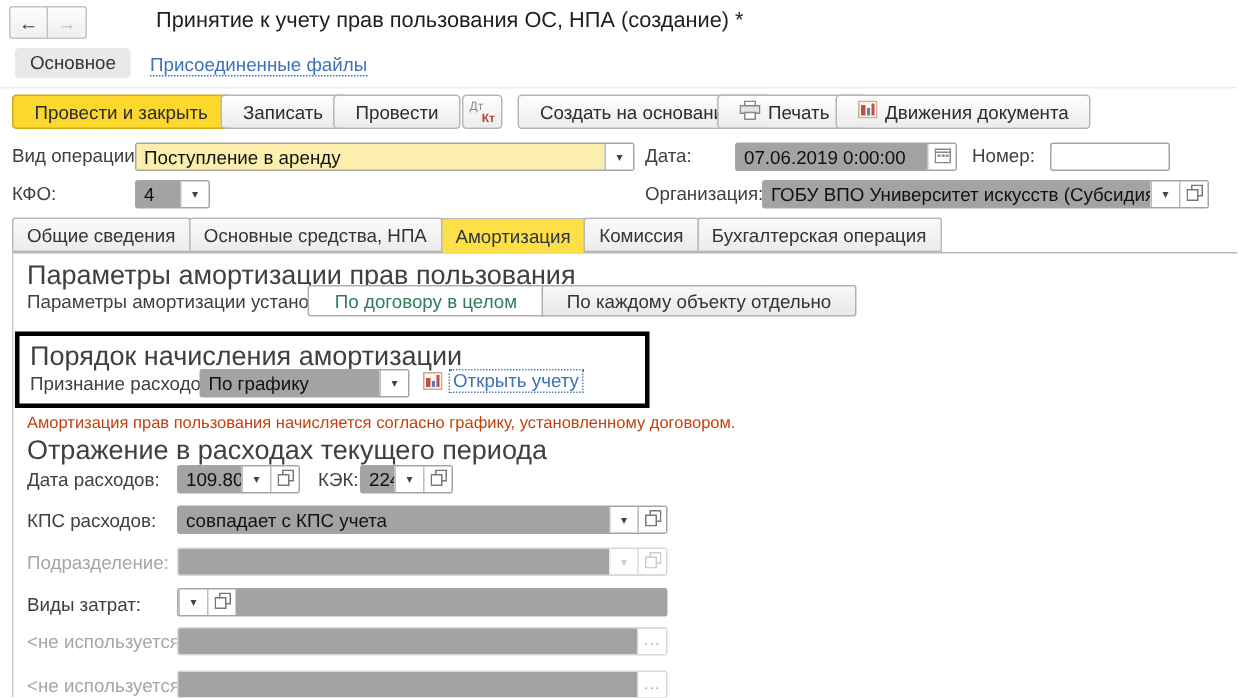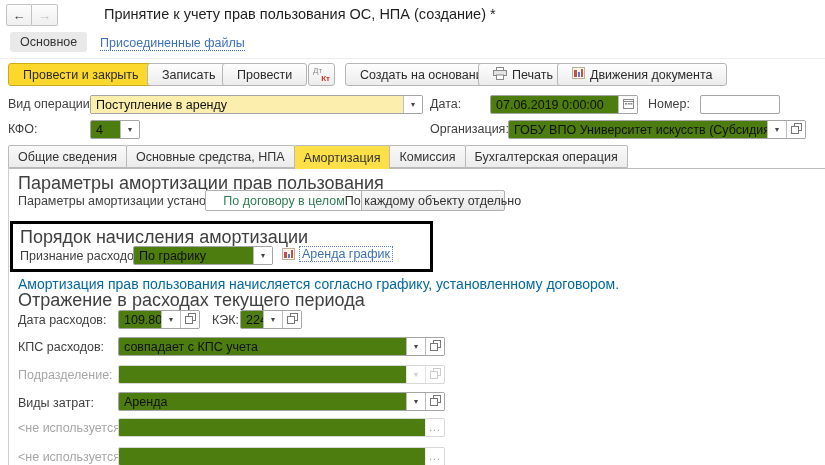--- a/index.html
+++ b/index.html
@@ -20,21 +20,21 @@
        background:linear-gradient(#fefefe,#ececec);border:1px solid #b6b6b6;border-radius:3px;color:#2b2b2b;
        font-size:12.5px;white-space:nowrap;cursor:pointer;}
   .btn.primary{background:#fcd82d;border-color:#cfa91c;}
   .dd-glyph{font-size:8px;color:#555;}
   .dtkt{width:27px;padding:0;position:relative;}
   .dtkt .dt{position:absolute;top:2px;left:4px;font-size:8px;color:#8a8a8a;}
   .dtkt .kt{position:absolute;bottom:2px;right:4px;font-size:8px;color:#c0392b;font-weight:bold;}
   
   .lbl{color:#404040;white-space:nowrap;}
   .lbl.dis{color:#a6a6a6;}
-  .combo{display:flex;align-items:stretch;box-sizing:border-box;height:19px;background:#4d7c0f;
+  .combo{display:flex;align-items:stretch;box-sizing:border-box;height:19px;background:#a3a3a3;
          border:1px solid #a5a5a5;border-radius:2px;}
   .combo .txt{flex:1;display:flex;align-items:center;padding:0 5px;white-space:nowrap;overflow:hidden;color:#111;}
   .combo .seg{width:18px;display:flex;align-items:center;justify-content:center;border-left:1px solid #bdbdbd;
               background:#fff;cursor:pointer;}
   .combo .seg .dd-glyph{font-size:8px;color:#444;}
   .combo.yellow .txt{background:#fcefae;}
   .combo.disabled{border-color:#d8d8d8;}
   .combo.disabled .txt{color:#b4b4b4;}
   .combo.disabled .seg{border-left-color:#e6e6e6;}
   .combo.disabled .seg .dd-glyph{color:#ccc;}
@@ -50,21 +50,21 @@
        border-radius:2px 2px 0 0;font-size:12.5px;color:#333;cursor:pointer;white-space:nowrap;}
   .tab:first-child{margin-left:0;}
   .tab.active{background:#fde047;height:24px;border-bottom:none;position:relative;z-index:3;}
   .panel{border-top:1px solid #b9b9b9;border-left:1px solid #cfcfcf;background:#fff;}
   .ghead{color:#404040;font-size:18px;white-space:nowrap;}
   .toggle{box-sizing:border-box;height:21px;display:inline-flex;align-items:center;justify-content:center;
           border:1px solid #b0b0b0;font-size:12.5px;cursor:pointer;white-space:nowrap;}
   .toggle.sel{background:#fff;color:#2e7d54;border-radius:2px 0 0 2px;}
   .toggle.unsel{background:linear-gradient(#f7f7f7,#e9e9e9);color:#333;margin-left:-1px;border-radius:0 2px 2px 0;}
   .hl-box{border:3px solid #000;box-sizing:border-box;pointer-events:none;}
-  .hint{font-size:14px;color:#0369a1;white-space:nowrap;}
+  .hint{font-size:11px;color:#c2410c;white-space:nowrap;}
   .linkfocus{border:1px dotted #5a82b4;padding:0 2px;}
 </style>
 </head>
 <body>
 
 <div id="win">
 
   
   <div class="abs" style="left:6px;top:4px;">
     <button class="nav-btn back">
@@ -180,39 +180,39 @@
     <div class="tab">
         <span>Бухгалтерская операция</span>
       </div>
   </div>
   <div class="abs panel" style="left:8px;top:168px;right:0;bottom:0;"></div>
 
   
   <div class="abs ghead" style="left:18px;top:173px;">Параметры амортизации прав пользования</div>
   <div class="abs lbl" style="left:18px;top:194px;">Параметры амортизации установить:</div>
   <div class="abs toggle sel" style="left:205px;top:190px;width:158px;">По договору в целом</div>
-  <div class="abs toggle unsel" style="left:362px;top:190px;width:144px;">По каждому объекту отдельно</div>
+  <div class="abs toggle unsel" style="left:362px;top:190px;width:210px;">По каждому объекту отдельно</div>
 
   
   <div class="abs hl-box" style="left:10px;top:221px;width:423px;height:51px;"></div>
   <div class="abs ghead" style="left:20px;top:227px;">Порядок начисления амортизации</div>
   <div class="abs lbl" style="left:20px;top:249px;">Признание расходов:</div>
   <div class="abs combo" style="left:133px;top:246px;width:140px;">
     <div class="txt">По графику</div>
     <div class="seg">
         <span class="dd-glyph">▾</span>
       </div>
   </div>
   <span class="abs" style="left:282px;top:248px;"><svg width="13" height="12" viewBox="0 0 13 12">
         <rect x="0.5" y="0.5" width="12" height="11" fill="#fdf6ee" stroke="#c3b092"></rect>
         <rect x="2" y="4" width="3" height="6" fill="#c0504d"></rect>
         <rect x="6" y="6" width="2" height="4" fill="#4f81bd"></rect>
         <rect x="9" y="2" width="2" height="8" fill="#c0504d"></rect>
       </svg></span>
-  <a class="abs dotlink linkfocus" style="left:299px;top:246px;">Аренда график</a>
+  <a class="abs dotlink linkfocus" style="left:299px;top:246px;">Открыть учету</a>
 
   
   <div class="abs hint" style="left:18px;top:276px;">Амортизация прав пользования начисляется согласно графику, установленному договором.</div>
   <div class="abs ghead" style="left:18px;top:290px;">Отражение в расходах текущего периода</div>
 
   
   <div class="abs lbl" style="left:18px;top:313px;">Дата расходов:</div>
   <div class="abs combo" style="left:118px;top:310px;width:82px;">
     <div class="txt">109.80</div>
     <div class="seg">
@@ -265,21 +265,20 @@
         <span><svg class="open-icon" width="11" height="11" viewBox="0 0 11 11">
             <rect x="3.5" y="0.5" width="7" height="7" fill="none"></rect>
             <rect x="0.5" y="3.5" width="7" height="7" fill="#fff"></rect>
           </svg></span>
       </div>
   </div>
 
   
   <div class="abs lbl" style="left:18px;top:396px;">Виды затрат:</div>
   <div class="abs combo" style="left:118px;top:392px;width:327px;">
-    <div class="txt">Аренда</div>
     <div class="seg">
         <span class="dd-glyph">▾</span>
       </div>
     <div class="seg">
         <span><svg class="open-icon" width="11" height="11" viewBox="0 0 11 11">
             <rect x="3.5" y="0.5" width="7" height="7" fill="none"></rect>
             <rect x="0.5" y="3.5" width="7" height="7" fill="#fff"></rect>
           </svg></span>
       </div>
   </div>

